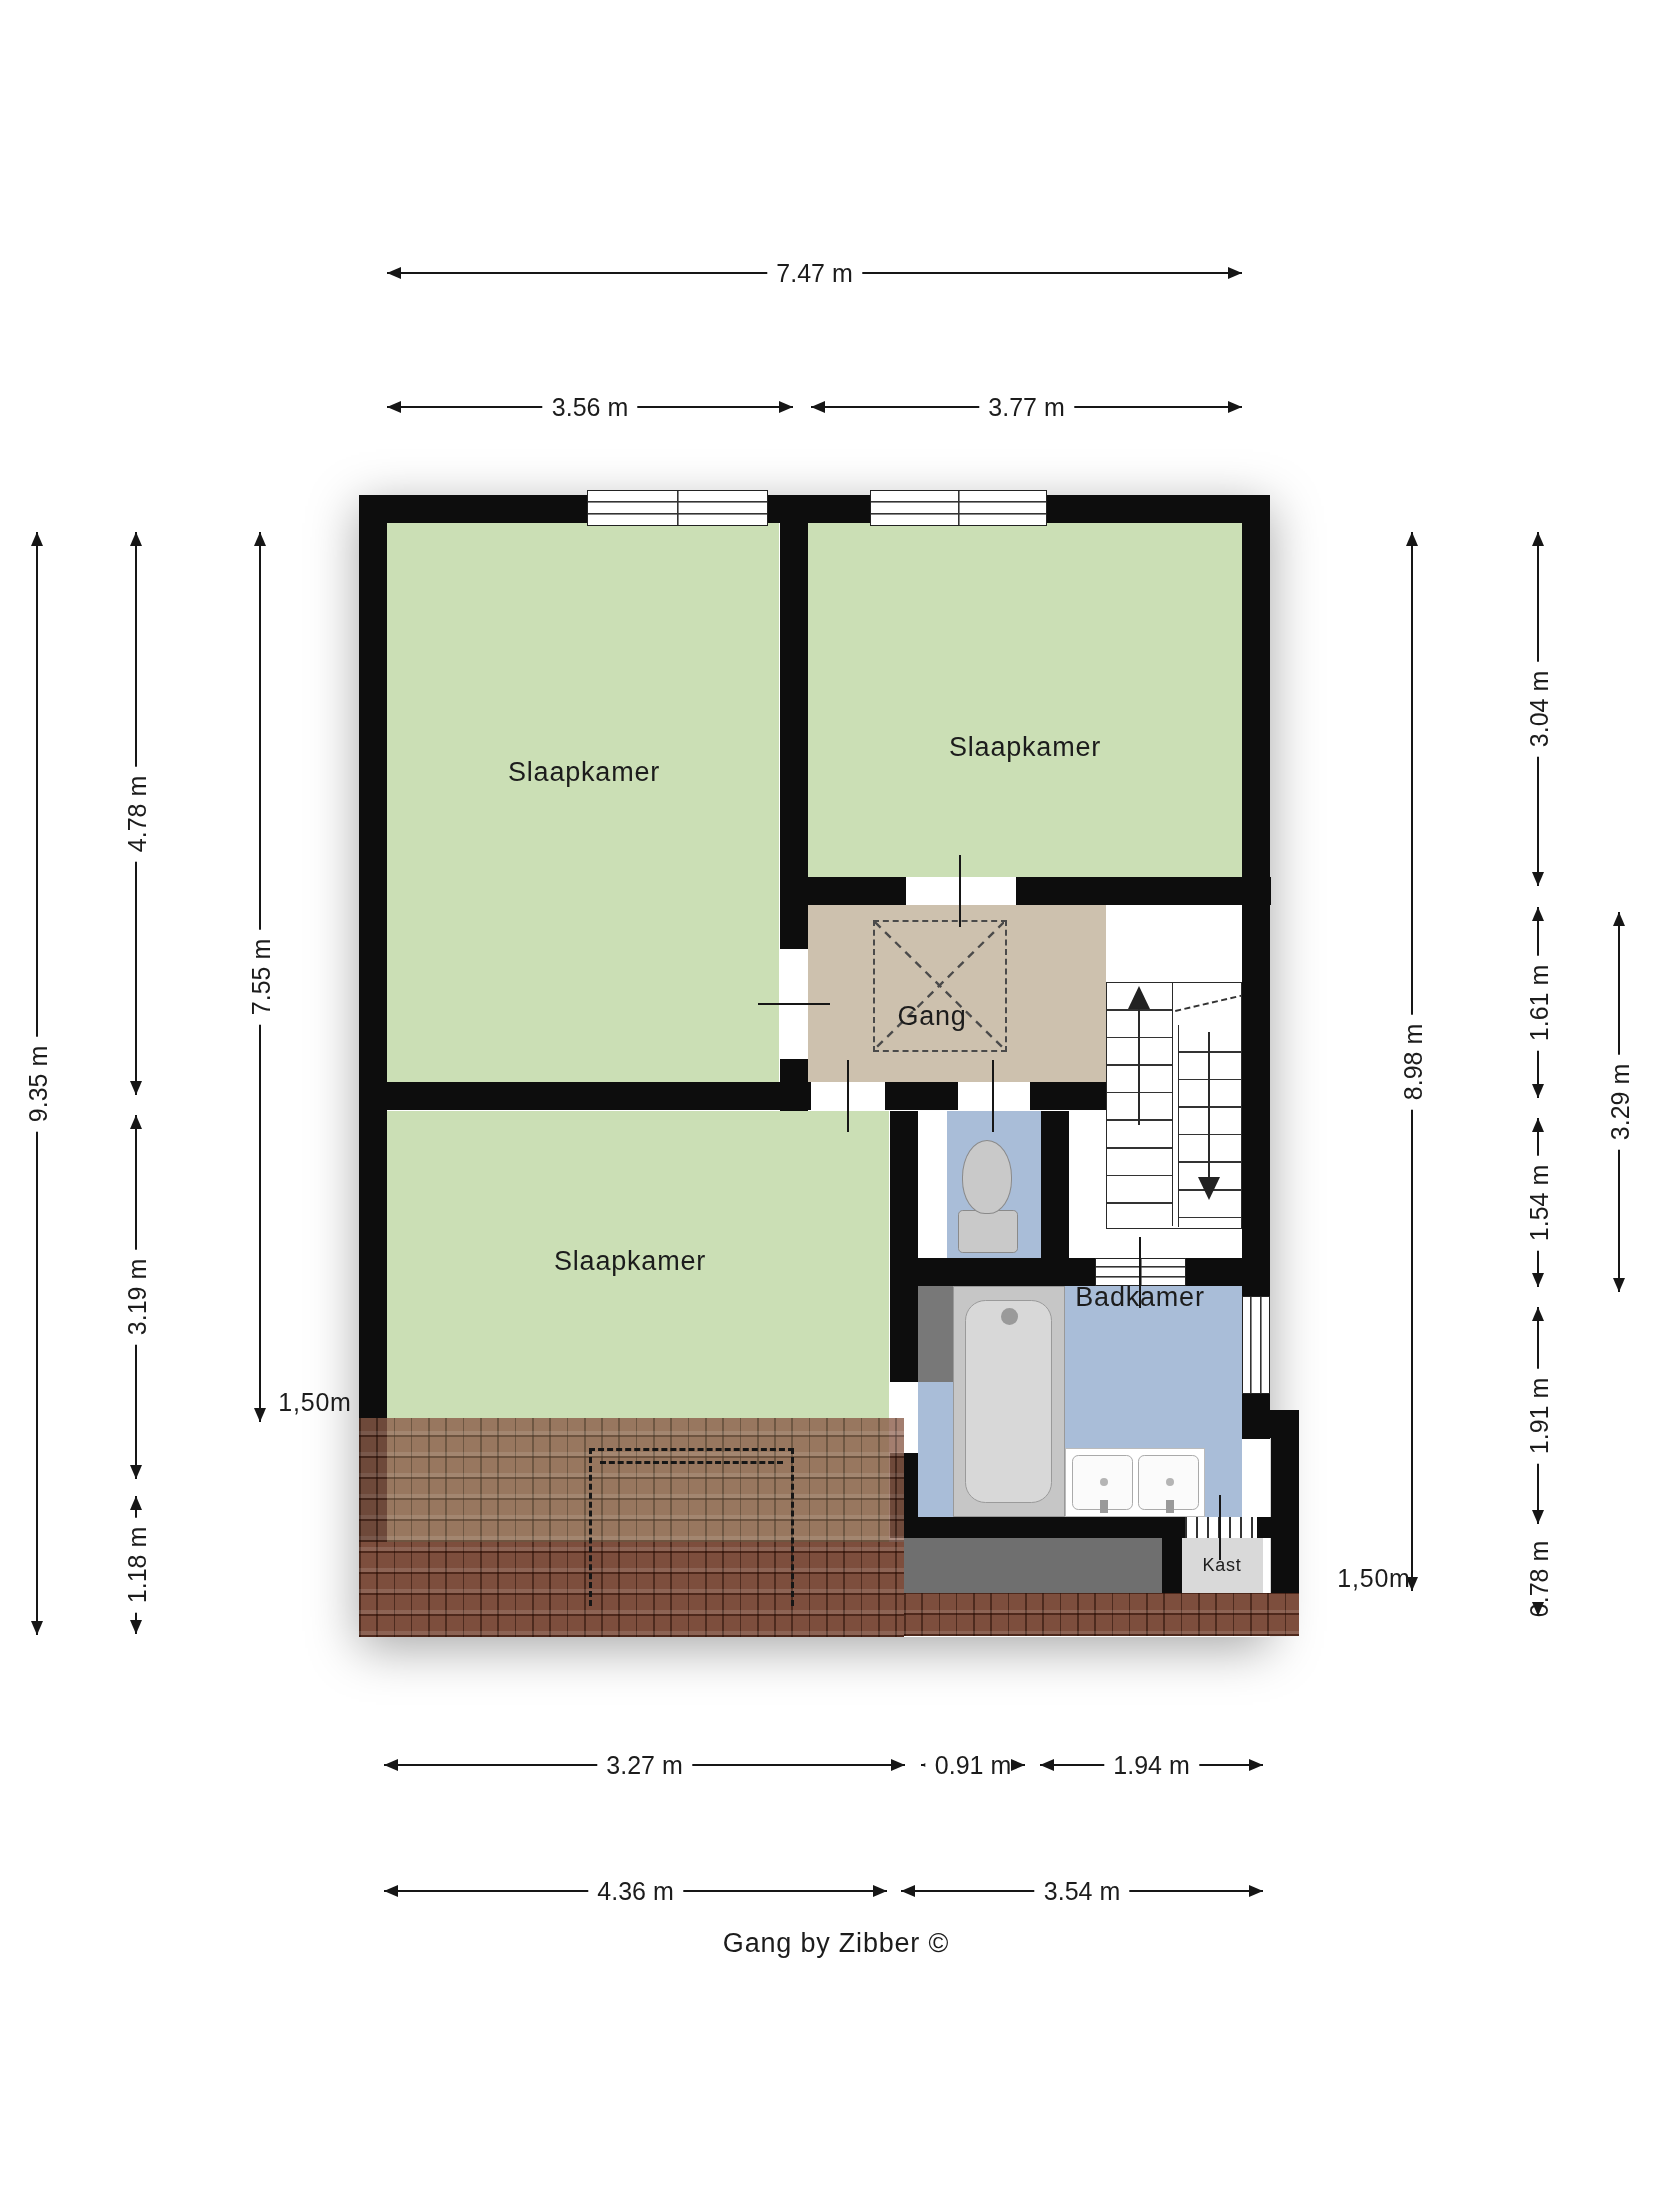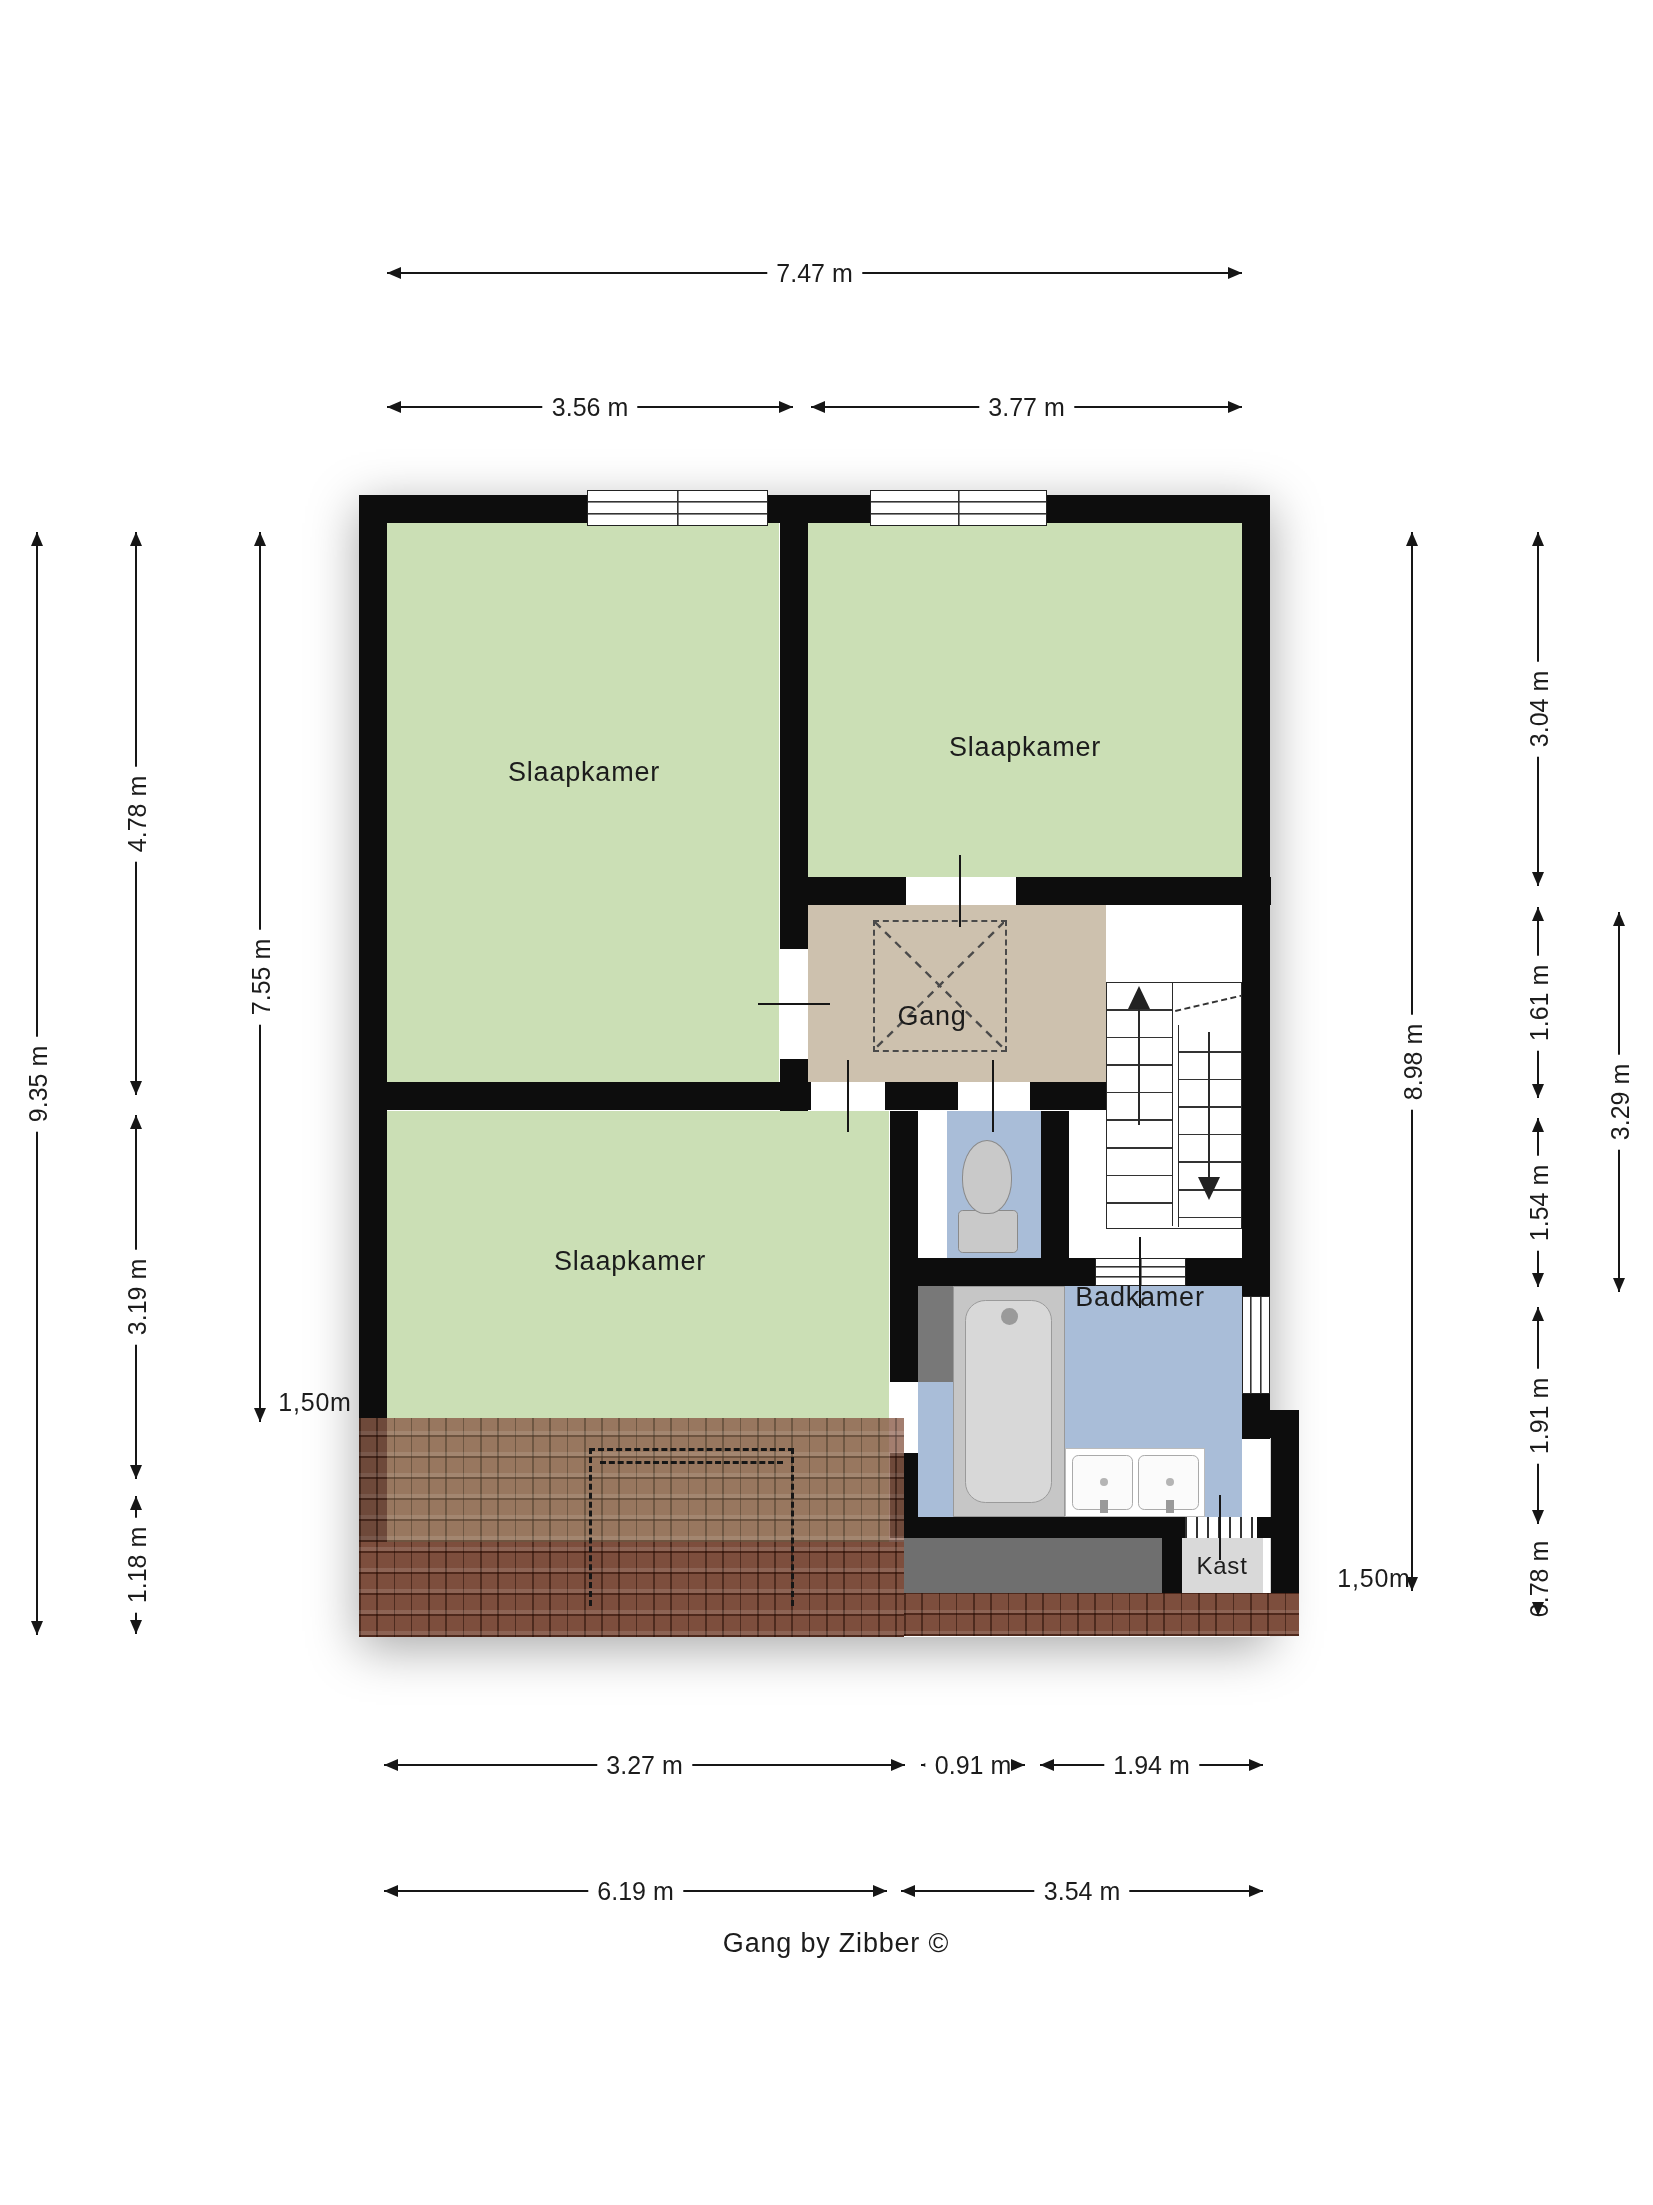--- a/index.html
+++ b/index.html
@@ -148,21 +148,21 @@
 
   <div class="abs" style="left:589px;top:1448px;width:205px;height:158px;border:3.2px dashed #161616;border-bottom:none;box-sizing:border-box;">
     <div style="position:absolute;left:7.9px;top:9.5px;width:183px;border-top:3.2px dashed #161616;"></div>
   </div>
 
   <div class="lbl" style="left:584px;top:773px;">Slaapkamer</div>
   <div class="lbl" style="left:1025px;top:748px;">Slaapkamer</div>
   <div class="lbl" style="left:630px;top:1262px;">Slaapkamer</div>
   <div class="lbl" style="left:932px;top:1017px;">Gang</div>
   <div class="lbl" style="left:1140px;top:1298px;">Badkamer</div>
-  <div class="lbl" style="left:1222px;top:1566px;font-size:24px;">Kast</div>
+  <div class="lbl" style="left:1222px;top:1566px;font-size:18px;">Kast</div>
 
   <div class="dimh" style="left:387px;top:272px;width:855px;text-decoration:underline;">
     <span class="dlbl">7.47 m</span>
     </div>
   <div class="dimh" style="left:387px;top:406px;width:406px;">
     <span class="dlbl">3.56 m</span>
     </div>
   <div class="dimh" style="left:811px;top:406px;width:431px;">
     <span class="dlbl">3.77 m</span>
     </div>
@@ -170,21 +170,21 @@
   <div class="dimh" style="left:384px;top:1764px;width:521px;">
     <span class="dlbl">3.27 m</span>
     </div>
   <div class="dimh" style="left:921px;top:1764px;width:104px;">
     <span class="dlbl">0.91 m</span>
     </div>
   <div class="dimh" style="left:1040px;top:1764px;width:223px;">
     <span class="dlbl">1.94 m</span>
     </div>
   <div class="dimh" style="left:384px;top:1890px;width:503px;">
-    <span class="dlbl">6.19 m</span>
+    <span class="dlbl">4.36 m</span>
     </div>
   <div class="dimh" style="left:901px;top:1890px;width:362px;">
     <span class="dlbl">3.54 m</span>
     </div>
 
   <div class="dimv" style="left:36px;top:532px;height:1103px;">
     <span class="dlbl">9.35 m</span>
     </div>
   <div class="dimv" style="left:135px;top:532px;height:563px;">
     <span class="dlbl">4.78 m</span>

